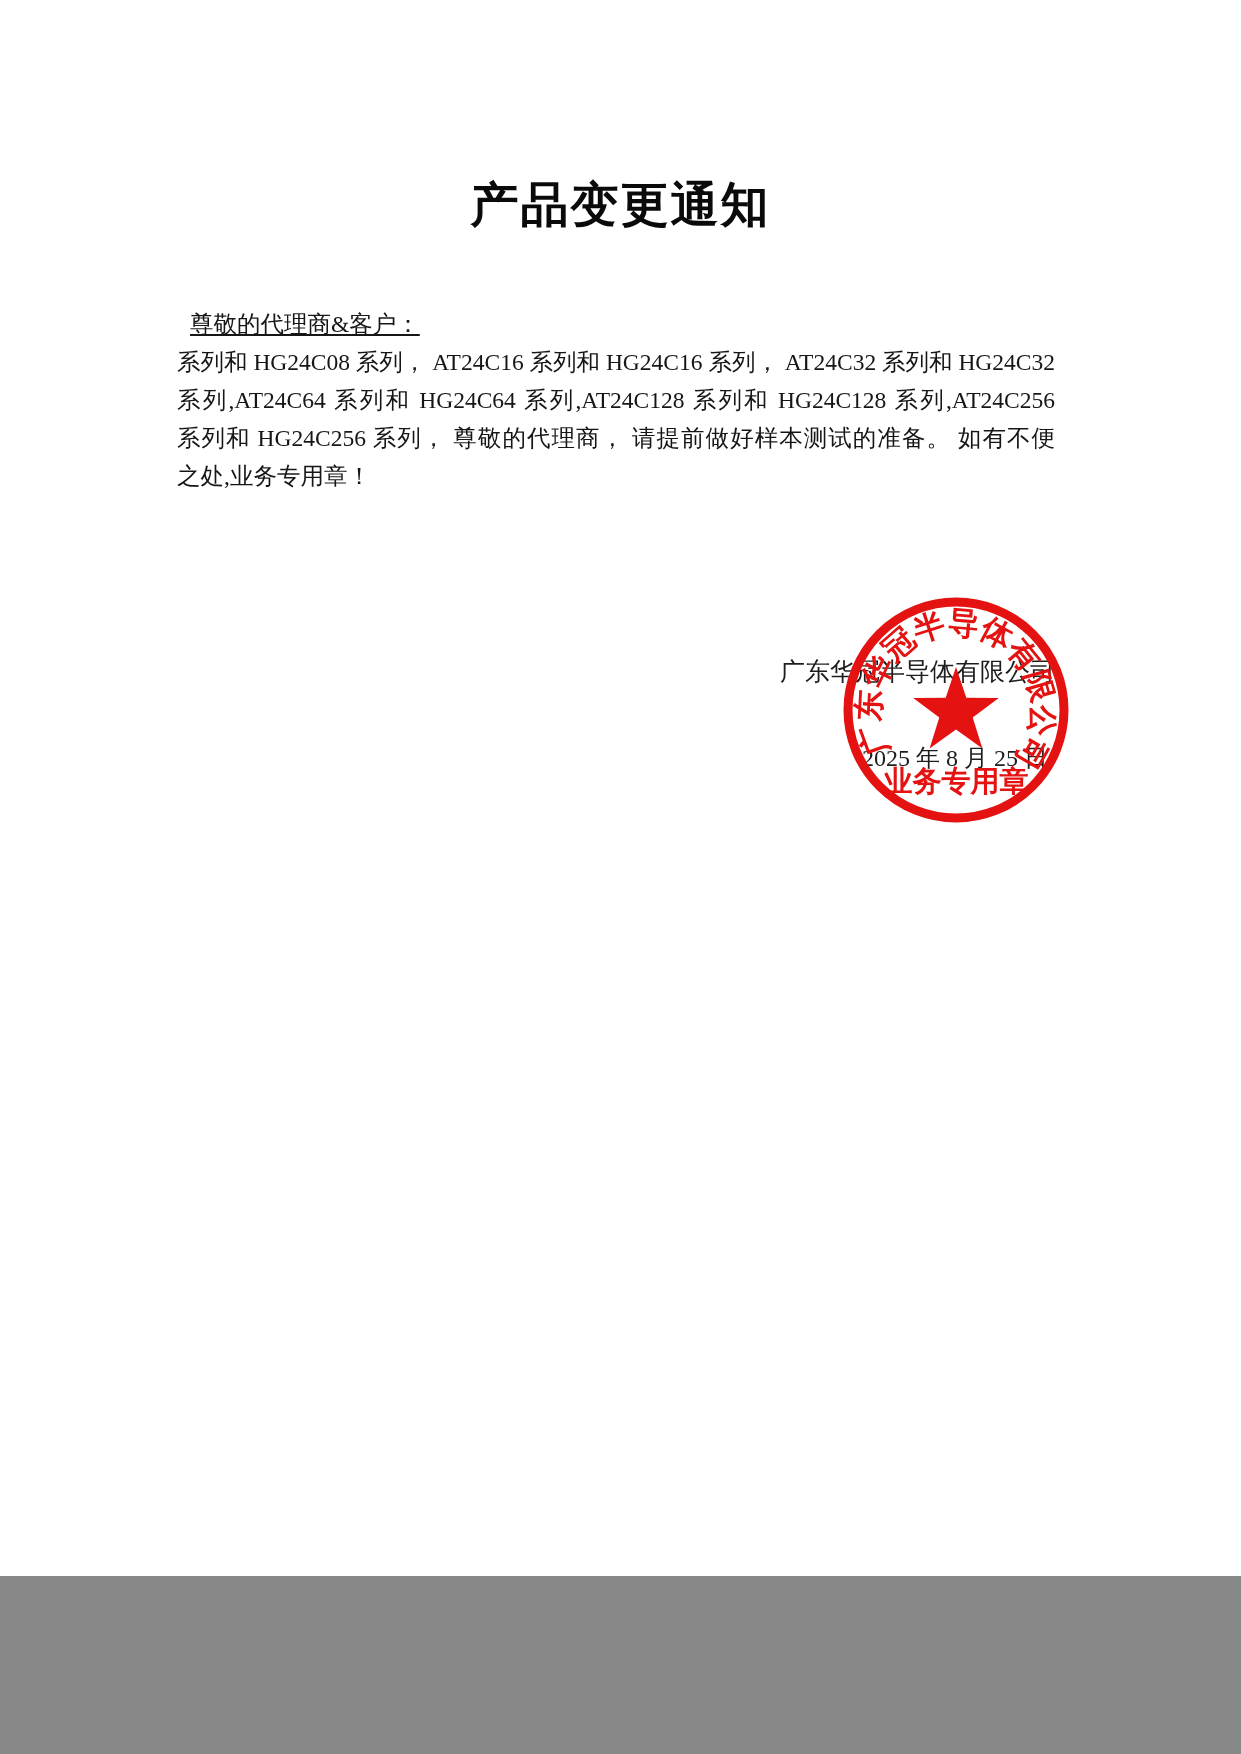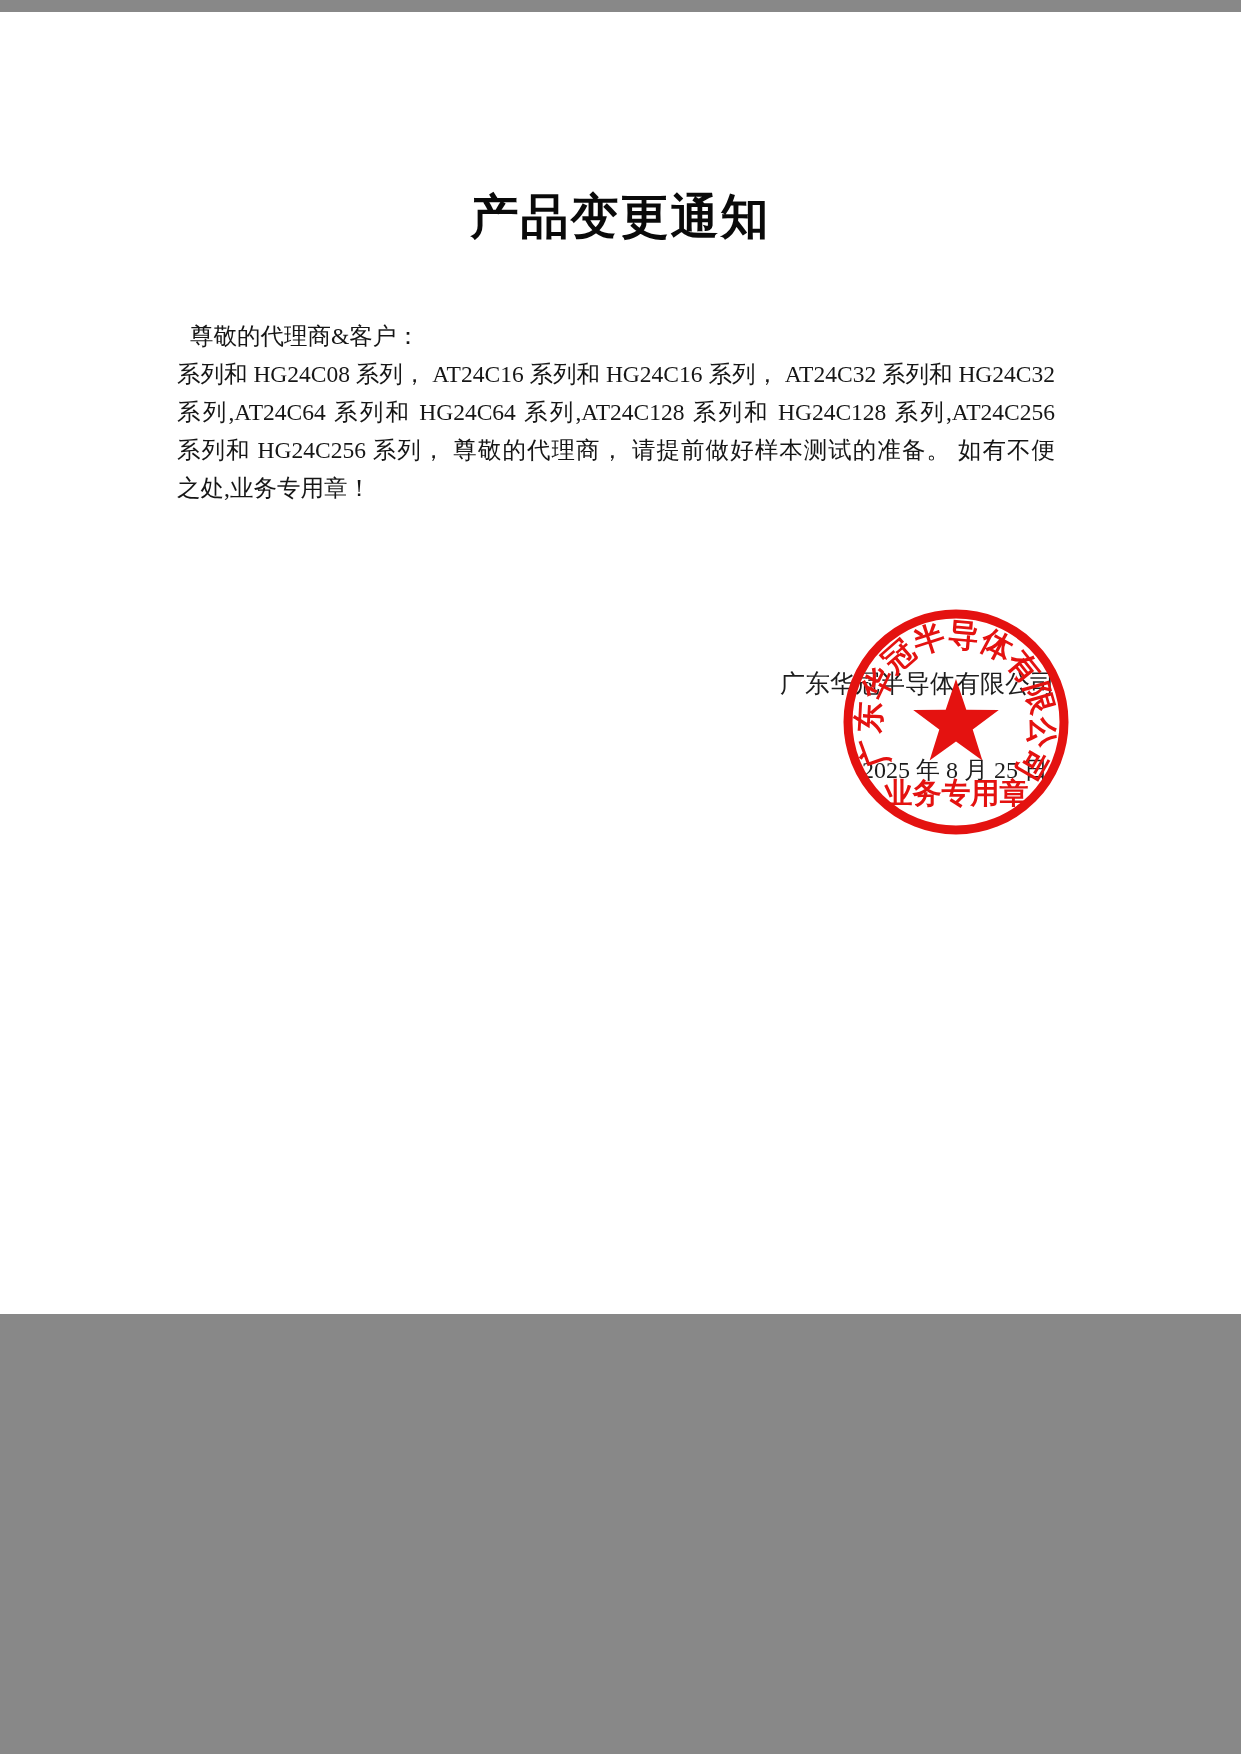--- a/index.html
+++ b/index.html
@@ -1,20 +1,20 @@
 <!DOCTYPE html>
 <html><head>
 <meta charset="utf-8">
 <style>
   html,body { margin:0; padding:0; background:#888; }
   .page {
     position:relative;
-    width:1241px; height:1302px;
+    width:1241px; height:1576px;
     background:#ffffff;
-    margin:12px auto;
+    margin:0 auto;
     overflow:hidden;
     font-family:"Liberation Serif","DejaVu Serif",serif;
     color:#141414;
   }
   .title {
     position:absolute;
     top:176px; left:0; width:1241px;
     margin:0;
     text-align:center;
     font-family:"Liberation Sans","DejaVu Sans",sans-serif;
@@ -25,21 +25,21 @@
     color:#0a0a0a;
   }
   .letter {
     position:absolute;
     top:305px; left:177px; width:878px;
     font-size:23.5px;
     line-height:38px;
     color:#161616;
   }
   .ln { height:38px; white-space:pre-wrap; }
-  .salutation { padding-left:13px; }
+  .salutation { padding-left:13px;text-decoration:underline; }
   .indent { text-indent:36px; }
   .just { text-align:justify; text-align-last:justify; }
   .sig-company {
     position:absolute;
     top:656px; right:186px;
     font-size:25px; line-height:32px;
     color:#1d1d1d;
     z-index:1;
   }
   .sig-date {

